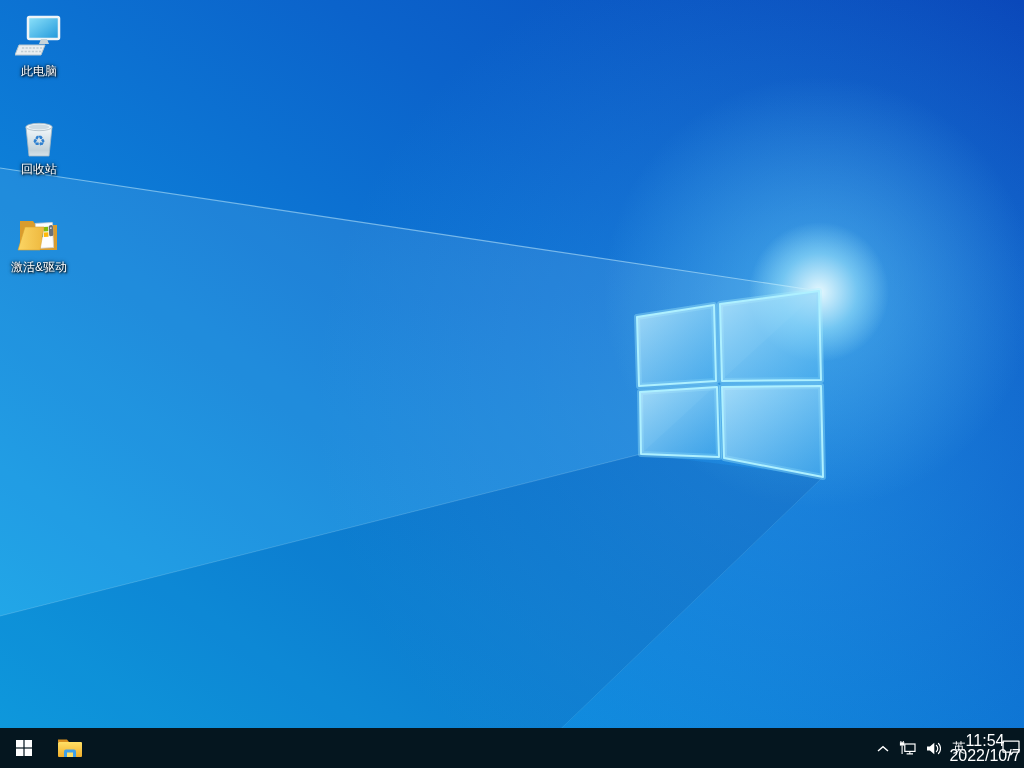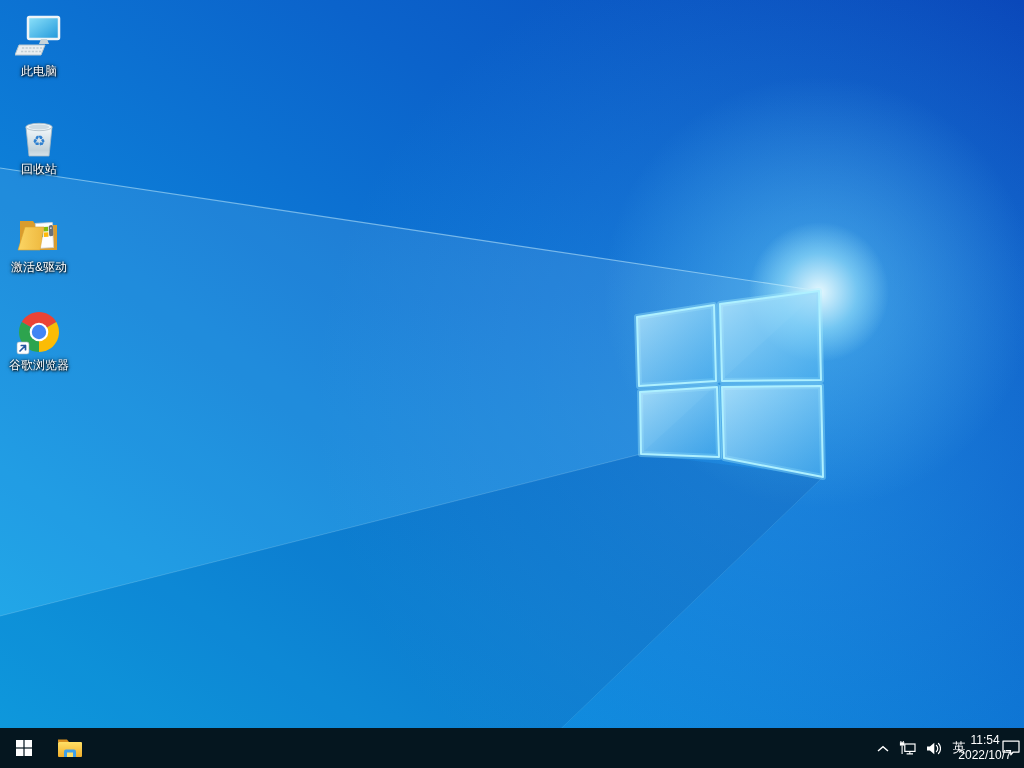--- a/index.html
+++ b/index.html
@@ -29,21 +29,21 @@
     display:flex;align-items:stretch;z-index:5;}
   .tb-btn{background:transparent;border:none;margin:0;padding:0;display:flex;align-items:center;
     justify-content:center;height:40px;color:#fff;cursor:pointer;}
   .start{width:48px;}
   .pinned{width:44px;}
   .tb-spacer{flex:1;}
   .tray{display:flex;align-items:stretch;}
   .tray .tb-btn{width:26px;}
   .tray .chev{width:22px;}
   .ime{width:26px;font-size:13px;line-height:40px;color:#fff;}
-  .clock{flex-direction:column;justify-content:center;width:66px;font-size:12px;line-height:15px;
+  .clock{flex-direction:column;justify-content:center;width:66px;font-size:16px;line-height:15px;
     color:#fff;text-align:center;align-items:center;}
   .action{width:40px;}
 </style>
 </head>
 <body>
 
 <div class="screen">
 
   <div class="wallpaper">
     <svg class="wp-svg" viewBox="0 0 1024 768" aria-hidden="true">
@@ -133,38 +133,20 @@
             <rect x="28.9" y="22.4" width="4.6" height="4.6" fill="#ffba08"></rect>
             <rect x="34.2" y="15.5" width="4.2" height="11" rx="1.6" fill="#6a7077"></rect>
             <circle cx="36.3" cy="18.5" r="0.9" fill="#d8dde0"></circle>
           </g>
           <path d="M3,40 L10,17 H29 L25,40 z" fill="url(#flapG)" stroke="#daa32f" stroke-width="0.6"></path>
         </svg>
       </div>
       <div class="icon-label">激活&amp;驱动</div>
     </div>
 
-    <div class="icon-cell">
-      <div class="icon-img">
-        <svg viewBox="0 0 48 48" width="48" height="48">
-
-          <path d="M6.7,14 A20,20 0 0 1 41.3,14 L24,24 Z" fill="#ea4335"></path>
-          <path d="M6.7,14 A20,20 0 0 0 24,44 L24,24 Z" fill="#2da44e"></path>
-          <path d="M24,44 A20,20 0 0 0 41.3,14 L24,24 Z" fill="#fbbc05"></path>
-          <circle cx="24" cy="24" r="9.3" fill="#ffffff"></circle>
-          <circle cx="24" cy="24" r="7.2" fill="#4285f4"></circle>
-
-          <g>
-            <rect x="2" y="34" width="12" height="12" rx="2" fill="#ffffff" stroke="#9bb0c0" stroke-width="0.6"></rect>
-            <path d="M5,43 L10.5,37.5 M10.5,37.5 h-4.2 M10.5,37.5 v4.2" stroke="#2457a0" stroke-width="1.7" fill="none" stroke-linecap="round"></path>
-          </g>
-        </svg>
-      </div>
-      <div class="icon-label">谷歌浏览器</div>
-    </div>
 
   </div>
 
   <div class="taskbar">
 
     <button class="tb-btn start" title="">
       <svg viewBox="0 0 16 16" width="16" height="16">
         <rect x="0" y="0" width="7.4" height="7.4" fill="#fff"></rect>
         <rect x="8.6" y="0" width="7.4" height="7.4" fill="#fff"></rect>
         <rect x="0" y="8.6" width="7.4" height="7.4" fill="#fff"></rect>

